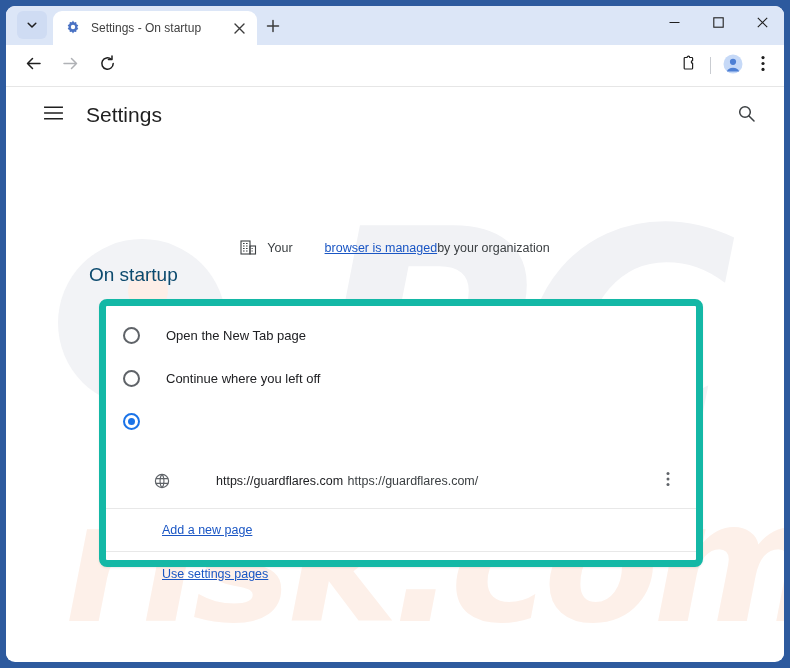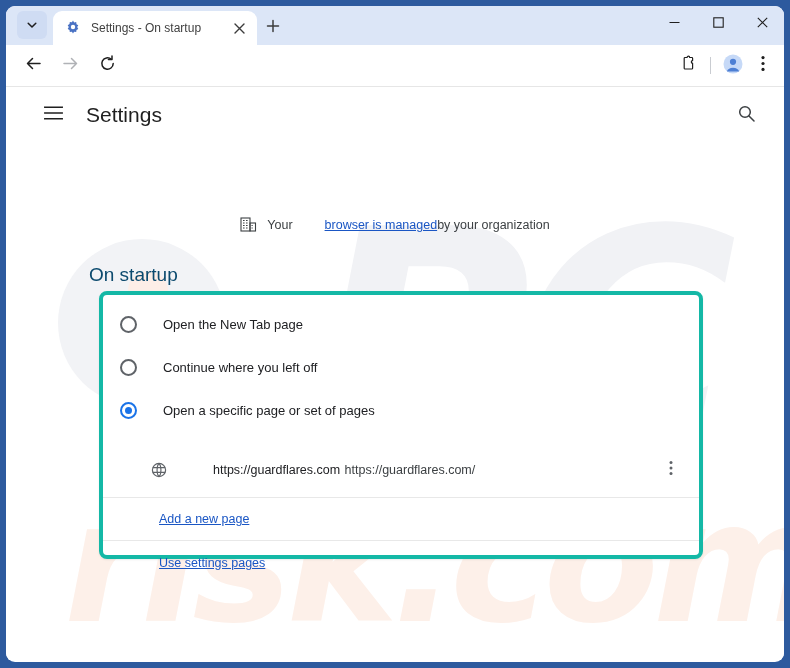--- a/index.html
+++ b/index.html
@@ -269,21 +269,21 @@
     margin-left: auto;
     margin-right: 30px;
     width: 32px; height: 32px;
     display: flex; align-items: center; justify-content: center;
     border-radius: 50%;
   }
 
   
   .managed {
     position: absolute;
-    left: 0; top: 129px;
+    left: 0; top: 152px;
     width: 100%;
     display: flex;
     align-items: center;
     justify-content: center;
     font-size: 12.5px;
     color: #3c4043;
     z-index: 5;
   }
   .managed-icon {
     margin-right: 10px;
@@ -303,25 +303,25 @@
     top: 177px;
     font-size: 19px;
     color: #0c4a6e;
     z-index: 5;
   }
 
   
   .card {
     position: absolute;
     left: 93px;
-    top: 204px;
+    top: 212px;
     width: 604px;
     height: 268px;
     background: #ffffff;
-    border: 4px solid #14b8a6;
+    border: 7px solid #14b8a6;
     border-radius: 8px;
     box-shadow: 0 1px 2px rgba(60,64,67,0.10);
     z-index: 6;
   }
 
   .radio-row {
     display: flex;
     align-items: center;
     height: 43px;
     padding-left: 17px;
@@ -579,21 +579,20 @@
         <span class="radio-label">Open the New Tab page</span>
       </div>
 
       <div class="radio-row">
         <span class="radio"></span>
         <span class="radio-label">Continue where you left off</span>
       </div>
 
       <div class="radio-row">
         <span class="radio checked"></span>
-        <span class="radio-label">Open a specific page or set of pages</span>
       </div>
 
       <div class="url-entry">
         <span class="globe">
           <svg width="16" height="16" viewBox="0 0 16 16">
             <circle cx="8" cy="8" r="6.6" fill="none" stroke="#5f6368" stroke-width="1.2"></circle>
             <path d="M8 1.4 c-2.6 2.6 -2.6 10.6 0 13.2 M8 1.4 c2.6 2.6 2.6 10.6 0 13.2 M1.8 5.6 H14.2 M1.8 10.4 H14.2" fill="none" stroke="#5f6368" stroke-width="1.1"></path>
           </svg>
         </span>
         <span class="url-texts">

